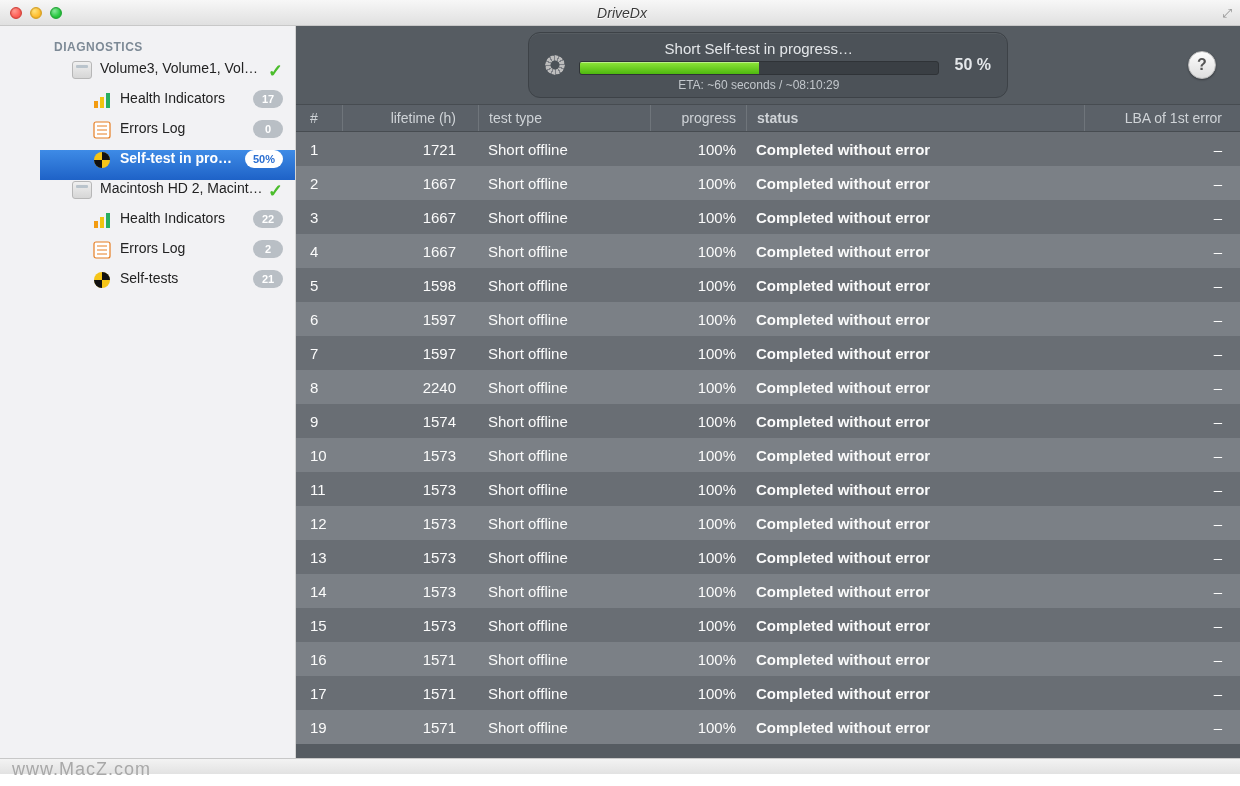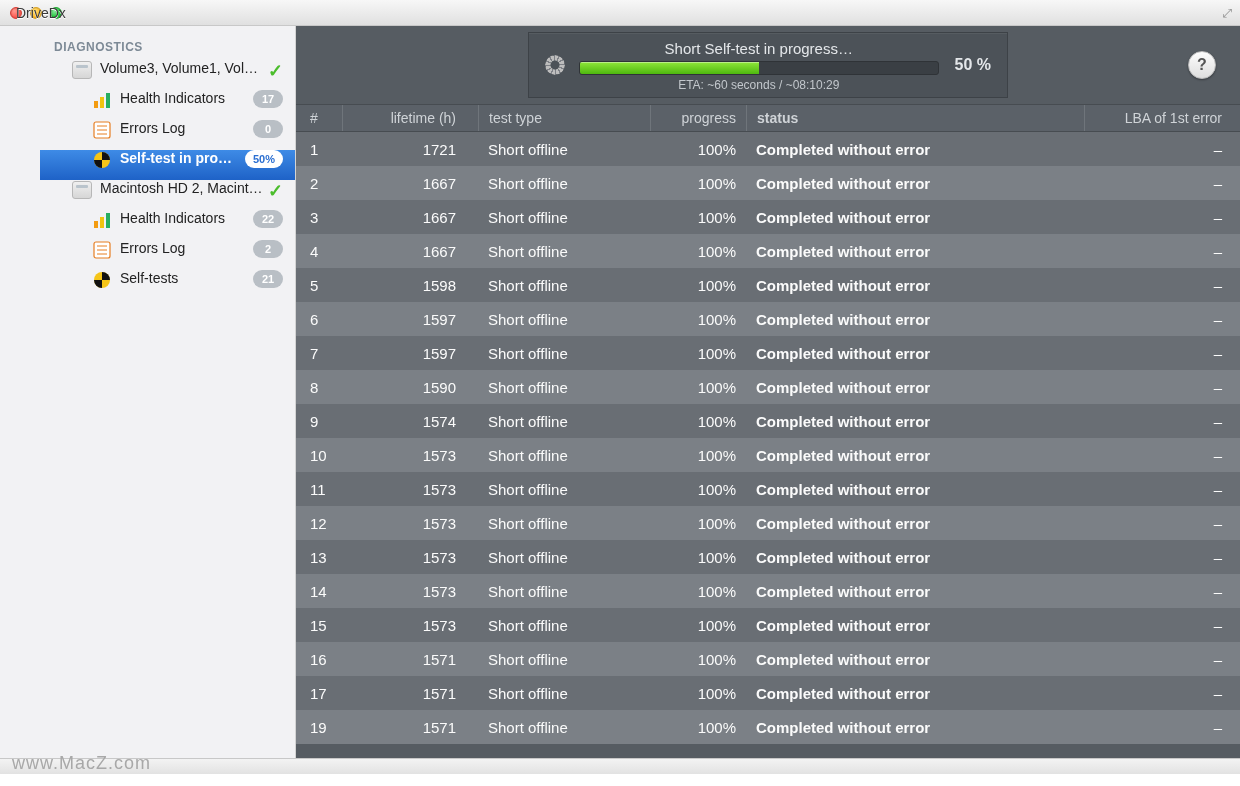--- a/index.html
+++ b/index.html
@@ -11,21 +11,21 @@
     border-bottom: 1px solid #c8c8c8;
     display: flex;
     align-items: center;
     position: relative;
   }
   .traffic { display: flex; gap: 8px; margin-left: 10px; }
   .traffic span { width: 12px; height: 12px; border-radius: 50%; display: inline-block; box-shadow: inset 0 0 1px rgba(0,0,0,.4); }
   .tl-close { background: radial-gradient(circle at 35% 30%, #ff9a90, #ff5f57 60%); border:1px solid #d43e36;}
   .tl-min   { background: radial-gradient(circle at 35% 30%, #ffe27a, #ffbd2e 60%); border:1px solid #d6a122;}
   .tl-zoom  { background: radial-gradient(circle at 35% 30%, #87e79b, #28c940 60%); border:1px solid #1fa732;}
-  .titlebar .title { position: absolute; left: 16px; right: 0; text-align: left; font-size: 14px; color: #3a3a3a; text-shadow: 0 1px 0 #fff; pointer-events: none; }
+  .titlebar .title { position: absolute; left: 4px; right: 0; text-align: center; font-size: 14px; color: #3a3a3a; text-shadow: 0 1px 0 #fff; pointer-events: none; font-style: italic; }
   .fullscreen-icon { margin-left: auto; margin-right: 8px; color: #8d8d8d; font-size: 12px; }
   
   .content { display: flex; height: 732px; }
   .sidebar {
     width: 296px; flex: 0 0 296px;
     background: #f2f2f4;
     border-right: 1px solid #d4d4d4;
     padding-top: 10px;
     overflow: hidden;
     padding-left: 40px;
@@ -59,21 +59,21 @@
     background: linear-gradient(#f0f0f0,#d6d6d6);
     border: 1px solid #b7b7b7; position: relative;
   }
   .drive-icon::after{content:"";position:absolute;left:3px;right:3px;top:3px;height:3px;background:#bac4cc;border-radius:1px;}
   .bars-icon svg, .log-icon svg, .selftest-icon svg { width: 18px; height: 18px; }
   .check-icon { color:#4bbd2c; font-size:18px; font-weight:bold; }
   
   .main { flex: 1 1 auto; background: #565c62; display: flex; flex-direction: column; }
   .progress-area { height: 78px; display:flex; align-items:center; justify-content:center; position:relative; }
   .progress-card {
-    background: #4c5258; border:1px solid #3d4247; border-radius:0;
+    background: #4c5258; border:1px solid #3d4247; border-radius:12px;
     width: 480px; height: 66px; display:flex; align-items:center; padding:0 16px;
     box-shadow: inset 0 1px 0 rgba(255,255,255,.06);
   }
   .spinner {
     width: 20px; height: 20px; border-radius:50%;
     background:
       repeating-conic-gradient(#bdbdbd 0 20deg, #7d8086 20deg 30deg);
     margin-right: 14px;
     mask: radial-gradient(circle, transparent 4px, #000 5px);
     -webkit-mask: radial-gradient(circle, transparent 4px, #000 5px);
@@ -110,21 +110,21 @@
   .c-stat{ flex:1 1 auto;font-weight:bold;}
   .c-lba { width:156px; justify-content:flex-end; padding-right:18px;}
   .tbody { }
   .trow { height:34px; display:flex; align-items:center; color:#fbfbfb; font-size:15px; }
   .trow:nth-child(odd){ background:#696e74;}
   .trow:nth-child(even){ background:#7b8086;}
   .trow .col { border-left:none; }
   
   .statusbar {
     height:16px; background: linear-gradient(#f3f3f3,#e2e2e2);
-    border-top:1px solid #c8c8c8; display:flex; align-items:flex-end;
+    border-top:1px solid #c8c8c8; display:flex; align-items:flex-start;
     padding:0 12px; font-size:13px; color:#6c6c6c;
   }
   .statusbar .watermark { font-size:18px; color:#a8a8a8; font-weight:300; letter-spacing:1px;}
 </style>
 </head>
 <body>
 
 <div class="titlebar">
   <div class="traffic">
     <span class="tl-close"></span>
@@ -302,21 +302,21 @@
           <div class="trow">
             <div class="col c-idx">7</div>
             <div class="col c-life">1597</div>
             <div class="col c-type">Short offline</div>
             <div class="col c-prog">100%</div>
             <div class="col c-stat">Completed without error</div>
             <div class="col c-lba">–</div>
           </div>
           <div class="trow">
             <div class="col c-idx">8</div>
-            <div class="col c-life">1590</div>
+            <div class="col c-life">2240</div>
             <div class="col c-type">Short offline</div>
             <div class="col c-prog">100%</div>
             <div class="col c-stat">Completed without error</div>
             <div class="col c-lba">–</div>
           </div>
           <div class="trow">
             <div class="col c-idx">9</div>
             <div class="col c-life">1574</div>
             <div class="col c-type">Short offline</div>
             <div class="col c-prog">100%</div>

